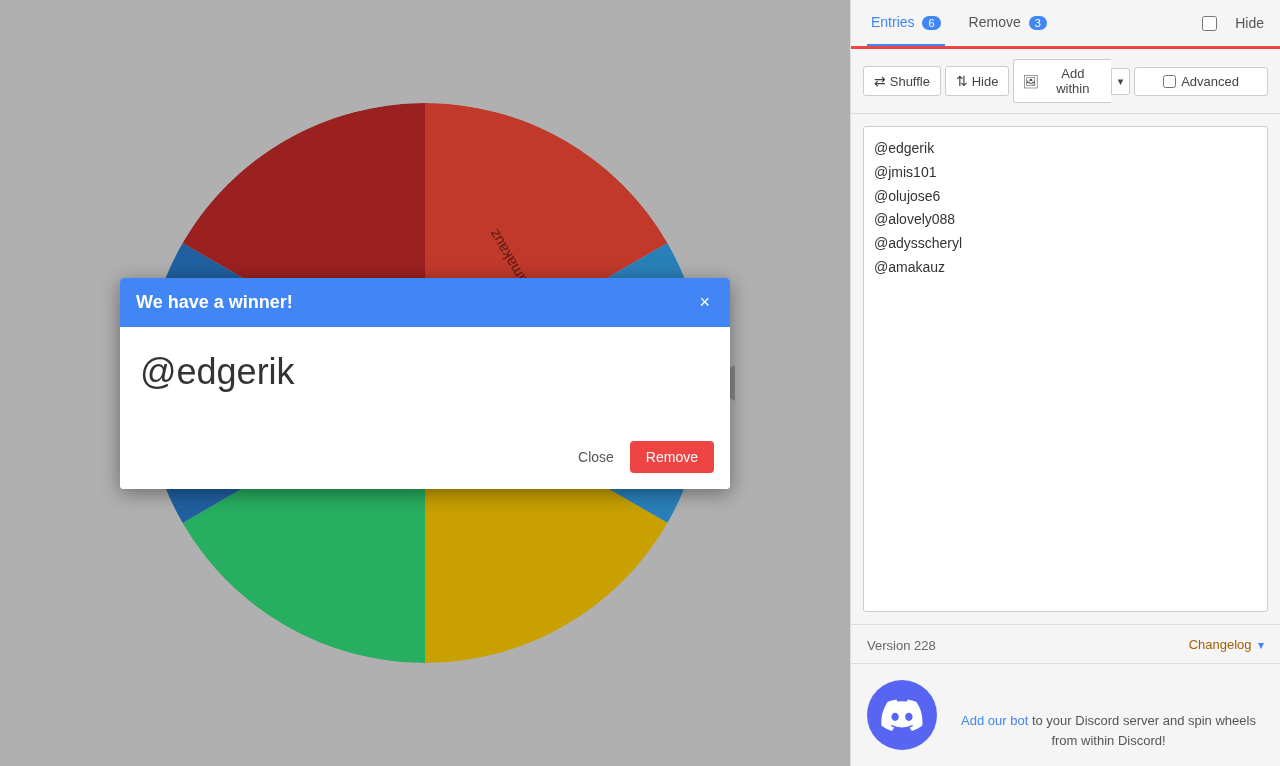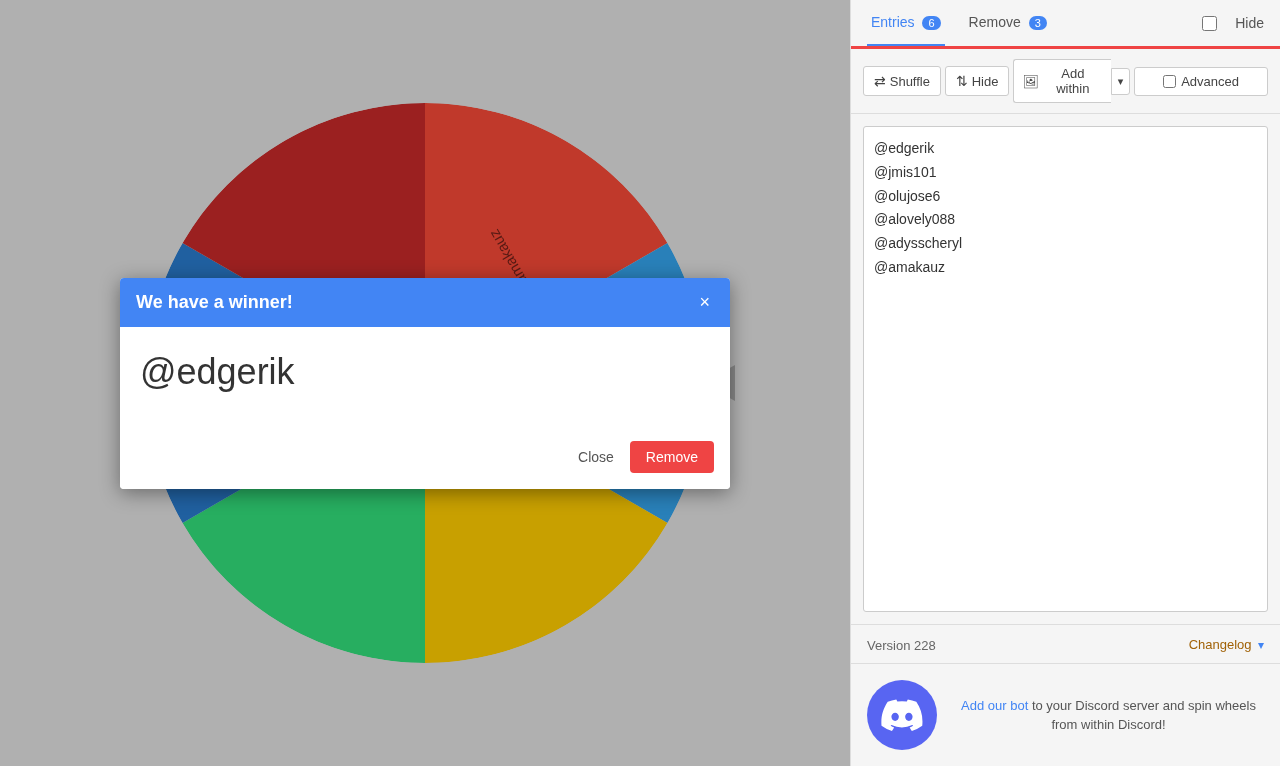--- a/index.html
+++ b/index.html
@@ -298,21 +298,21 @@
     .changelog-arrow {
       color: #4285f4;
       font-size: 12px;
       margin-left: 2px;
     }
 
     
     .discord-section {
       padding: 16px;
       display: flex;
-      align-items: center;
+      align-items: flex-end;
       gap: 16px;
       border-top: 1px solid #ddd;
     }
 
     .discord-logo {
       width: 70px;
       height: 70px;
       background: #5865f2;
       border-radius: 50%;
       display: flex;

